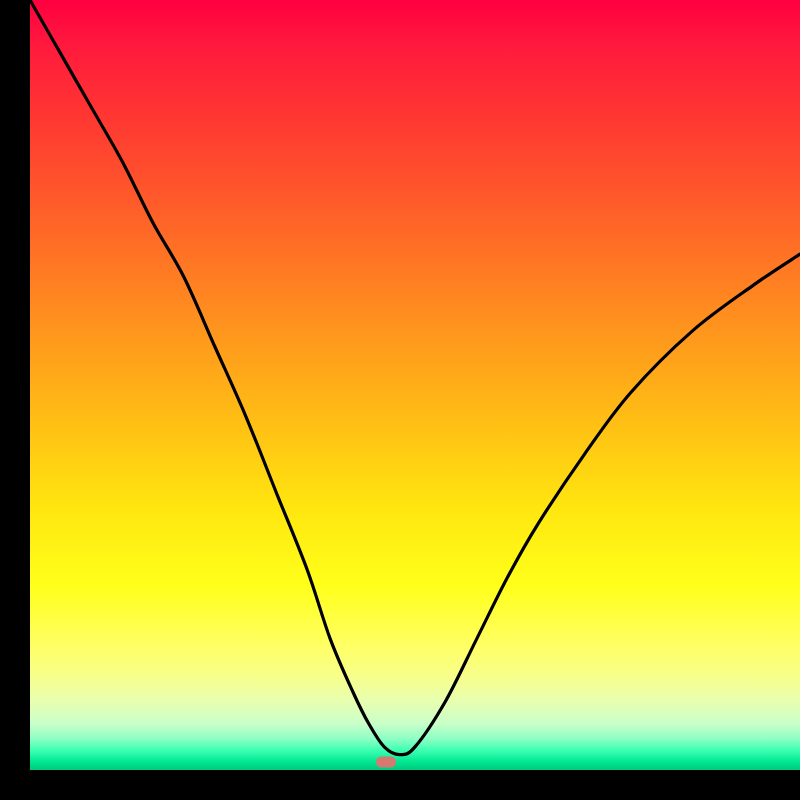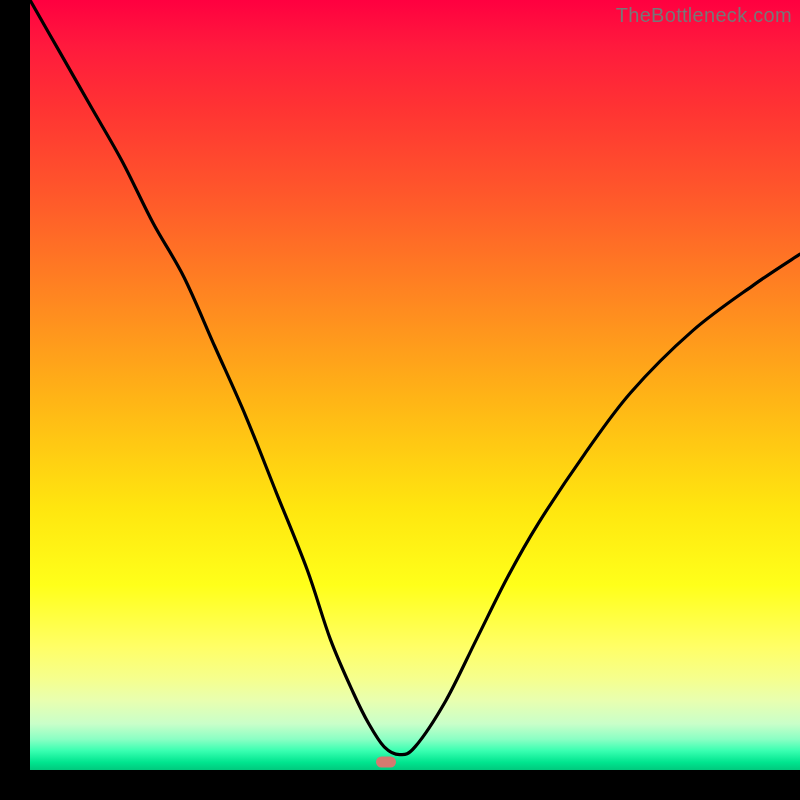--- a/index.html
+++ b/index.html
@@ -78,15 +78,14 @@
   <div class="plot-area">
     <div class="gradient"></div>
 
     <svg class="curve-layer" viewBox="0 0 770 770" preserveAspectRatio="none">
       <path id="curve-path" fill="none" stroke="#000" stroke-width="3.2" stroke-linejoin="round" stroke-linecap="round" d="M 0.00 0.00 C 5.13 8.98, 20.53 35.93, 30.80 53.90 C 41.07 71.87, 51.33 89.83, 61.60 107.80 C 71.87 125.77, 82.13 142.45, 92.40 161.70 C 102.67 180.95, 112.93 204.05, 123.20 223.30 C 133.47 242.55, 143.73 256.67, 154.00 277.20 C 164.27 297.73, 174.53 323.40, 184.80 346.50 C 195.07 369.60, 205.33 391.42, 215.60 415.80 C 225.87 440.18, 236.13 467.13, 246.40 492.80 C 256.67 518.47, 268.22 545.42, 277.20 569.80 C 286.18 594.18, 292.60 618.57, 300.30 639.10 C 308.00 659.63, 316.98 678.88, 323.40 693.00 C 329.82 707.12, 333.67 714.82, 338.80 723.80 C 343.93 732.78, 349.07 741.77, 354.20 746.90 C 359.33 752.03, 364.47 754.60, 369.60 754.60 C 374.73 754.60, 377.30 755.88, 385.00 746.90 C 392.70 737.92, 405.53 718.67, 415.80 700.70 C 426.07 682.73, 436.33 659.63, 446.60 639.10 C 456.87 618.57, 467.13 596.75, 477.40 577.50 C 487.67 558.25, 495.37 544.13, 508.20 523.60 C 521.03 503.07, 539.00 476.12, 554.40 454.30 C 569.80 432.48, 582.63 413.23, 600.60 392.70 C 618.57 372.17, 641.67 349.07, 662.20 331.10 C 682.73 313.13, 705.83 297.73, 723.80 284.90 C 741.77 272.07, 762.30 259.23, 770.00 254.10"></path>
     </svg>
 
     <div id="marker" class="marker" style="left: 356px; top: 762px; background: rgb(212, 122, 112);"></div>
   </div>
 
-  <div class="watermark">TheBottleneck.com</div>
 
 </div>
 
 </body></html>

